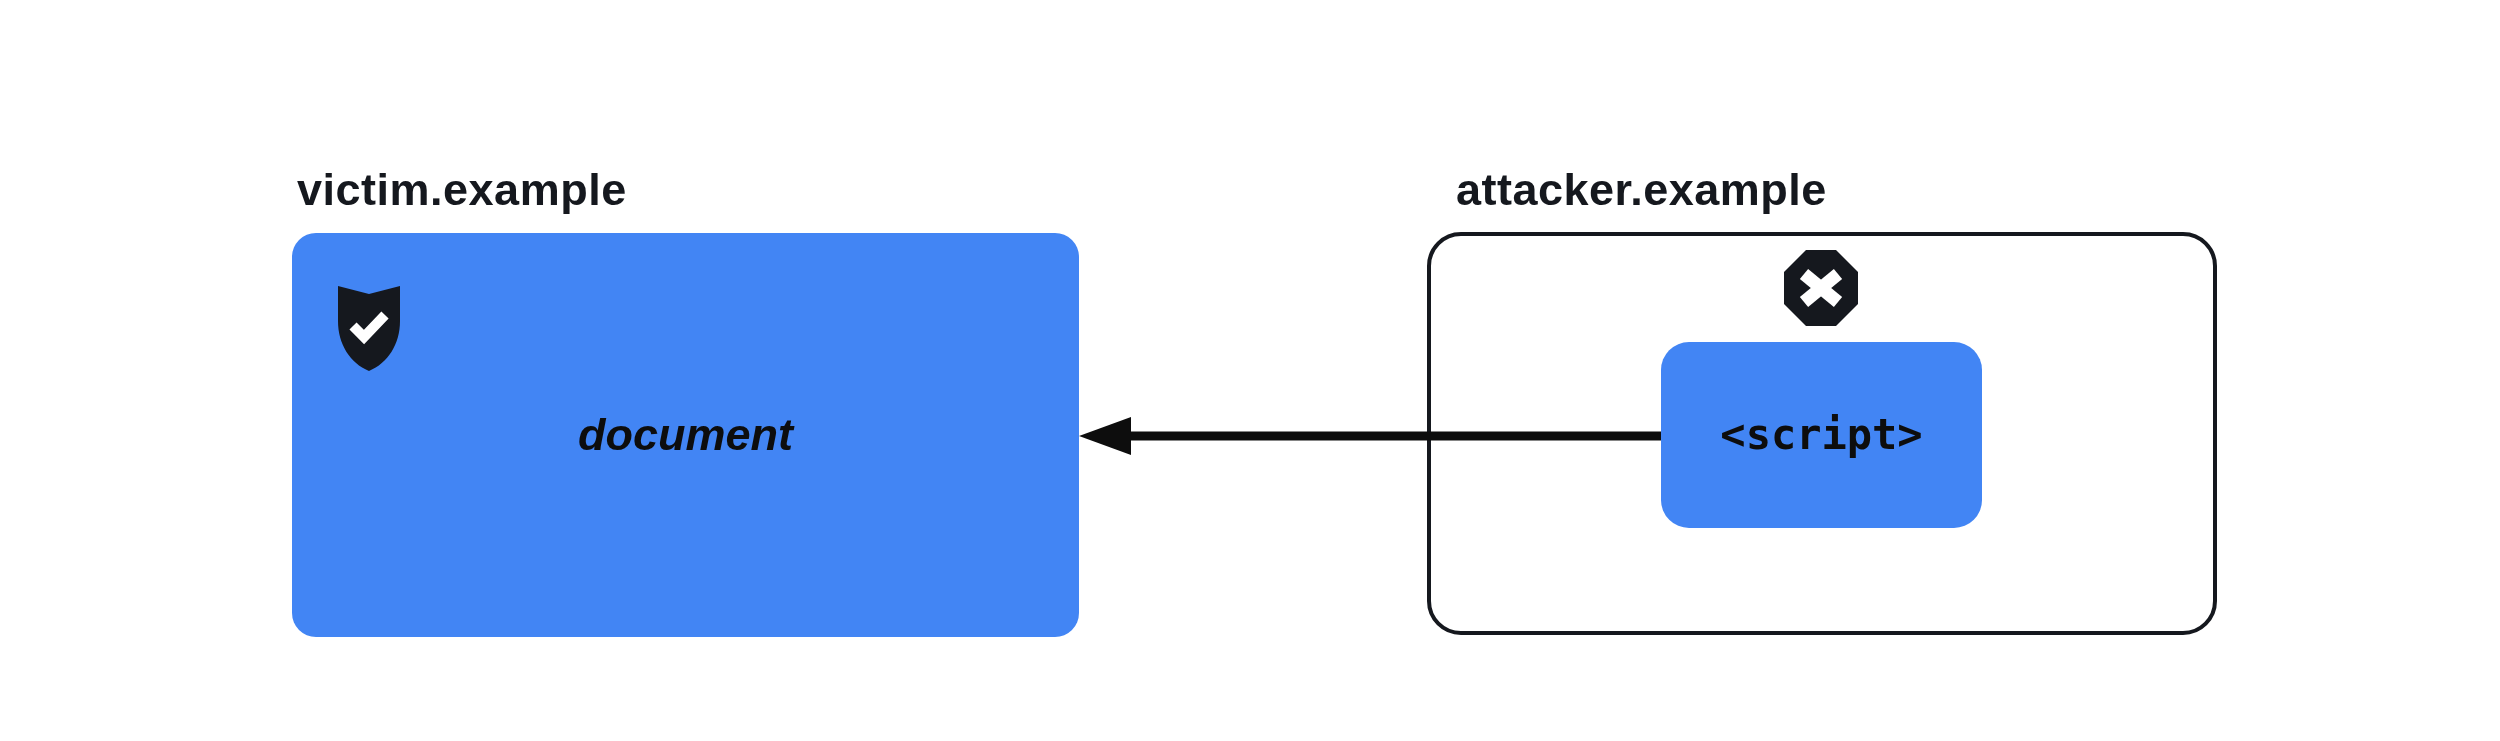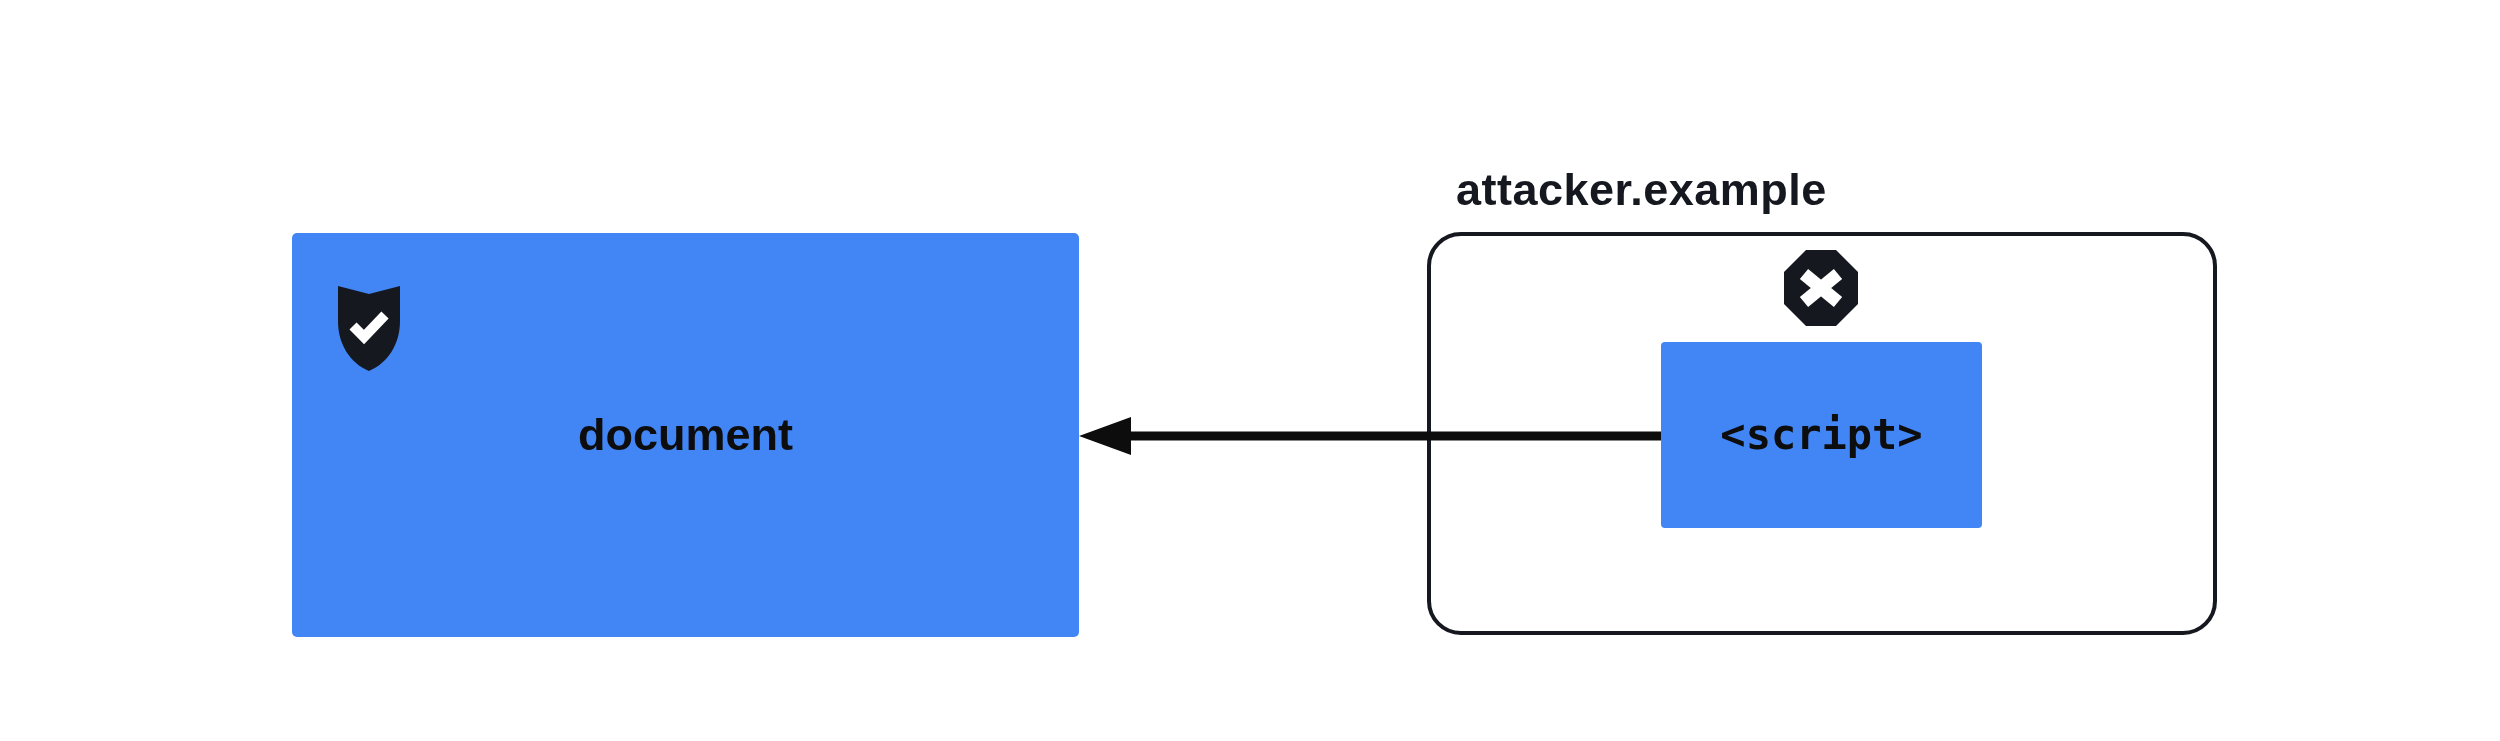--- a/index.html
+++ b/index.html
@@ -19,41 +19,42 @@
     letter-spacing: 0.5px;
     color: var(--ink, #15181e);
     white-space: nowrap;
   }
   .victim-label   { left: 297px;  top: 167px; }
   .attacker-label { left: 1456px; top: 167px; }
 
   .blue-box {
     position: absolute;
     background: var(--blue, #4285f4);
-    border-radius: 5px;
+    border-radius: 24px;
     display: flex;
     align-items: center;
     justify-content: center;
+    font-style: italic;
   }
   .victim-box { left: 292px; top: 233px; width: 787px; height: 404px; }
 
   .outline-box {
     position: absolute;
     left: 1427px; top: 232px;
     width: 790px; height: 403px;
     box-sizing: border-box;
     border: 4px solid var(--ink, #15181e);
     border-radius: 34px;
     background: var(--bg, #ffffff);
   }
   .inner-box {
     position: absolute;
     left: 230px; top: 106px;
     width: 321px; height: 186px;
-    border-radius: 4px;
+    border-radius: 28px;
     background: var(--blue, #4285f4);
     display: flex;
     align-items: center;
     justify-content: center;
   }
 
   .box-text { text-align: center; color: var(--code, #0d0d0d); }
   .sans-line {
     font-family: "Liberation Sans", sans-serif;
     font-size: 45px;
@@ -76,20 +77,21 @@
     position: absolute;
     left: 0; top: 0;
     pointer-events: none;
   }
 </style>
 </head>
 <body>
 
 <div class="canvas">
 
+  <div class="domain-label victim-label">victim.example</div>
 
   <div class="blue-box victim-box">
     <svg class="shield-icon" width="76" height="94" viewBox="0 0 76 94">
       <path d="M7 5 L38 13 L69 5 L69 40 C69 63 57 82 38 90 C19 82 7 63 7 40 Z" fill="var(--ink, #15181E)"></path>
       <polyline points="22,45 33,56 54,34" fill="none" stroke="#ffffff" stroke-width="10" stroke-linecap="butt"></polyline>
     </svg>
     <div class="box-text">
       <div class="sans-line">document</div>
     </div>
   </div>

